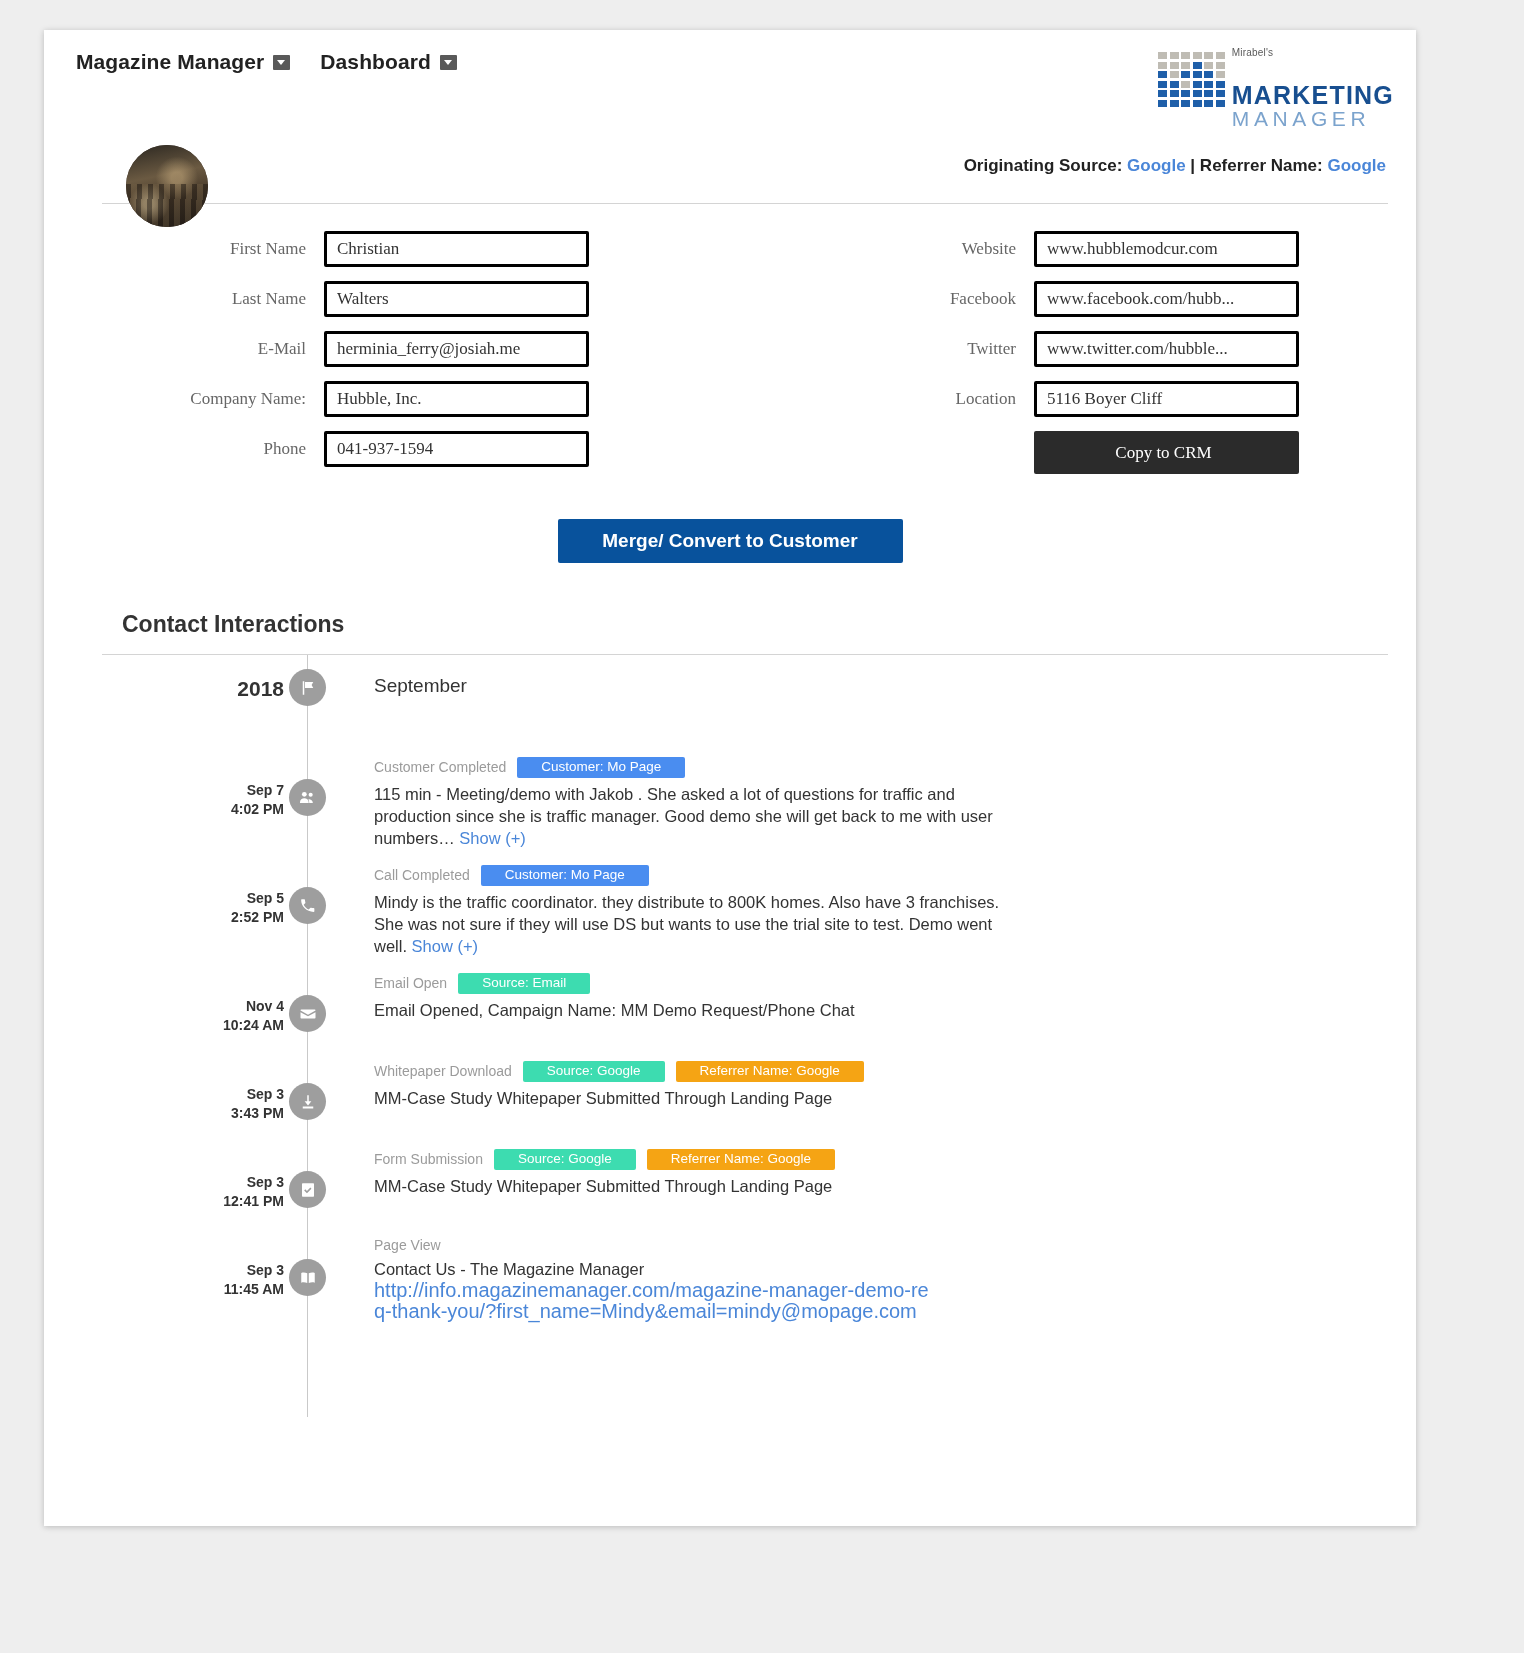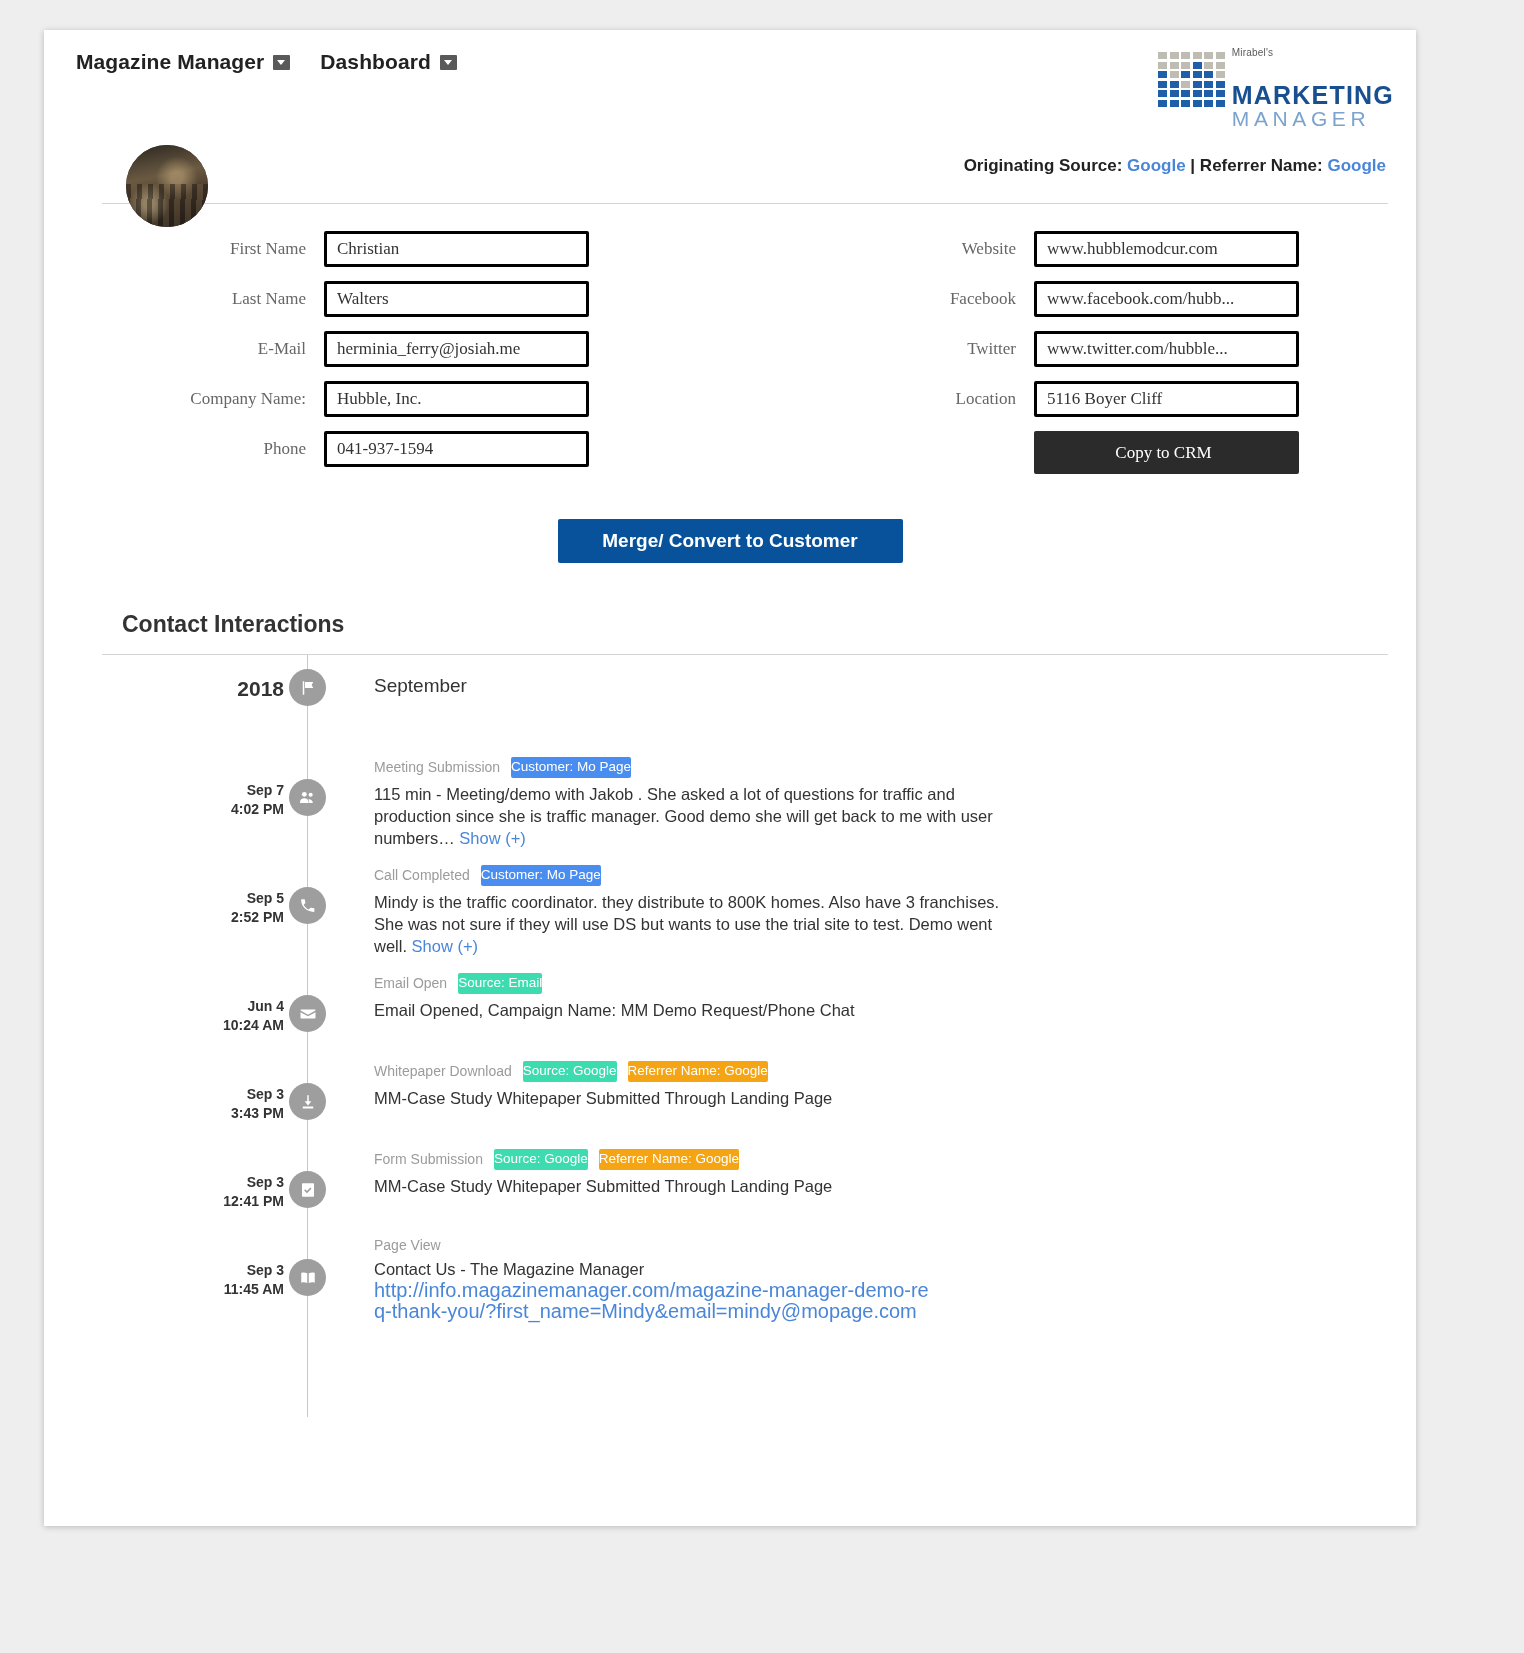--- a/index.html
+++ b/index.html
@@ -163,21 +163,21 @@
     width: 37px; height: 37px; border-radius: 50%;
     background: #9e9e9e; color: #fff;
     display: flex; align-items: center; justify-content: center;
   }
   .tl-dot svg { fill: #fff; }
   .tl-body { margin-left: 330px; padding-right: 40px; }
   .tl-month { font-size: 19px; color: #333; }
   .tl-meta { display: flex; align-items: center; gap: 11px; margin-bottom: 5px; }
   .tl-type { font-size: 14px; color: #9b9b9b; }
   .badge {
-    font-size: 13.5px; color: #fff; padding: 3px 0 4px;
+    font-size: 13.5px; color: #fff; padding: 3px 24px 4px;
     border-radius: 2px; line-height: 1; white-space: nowrap;
   }
   .badge.blue { background: #4a8df0; }
   .badge.teal { background: #3ddcb0; }
   .badge.orange { background: #f5a414; }
   .tl-text { font-size: 16.5px; color: #333; line-height: 22px; max-width: 640px; }
   .show-link { color: #4a86d8; cursor: pointer; }
   .tl-url { font-size: 20px; color: #4a86d8; line-height: 21px; cursor: pointer; word-break: break-all; max-width: 560px; }
 </style>
 </head>
@@ -351,21 +351,21 @@
             </div>
             <div class="tl-dot" style="top:22px">
               <svg width="19" height="19" viewBox="0 0 24 24">
                 <circle cx="8" cy="8" r="3"></circle>
                 <circle cx="16" cy="8.5" r="2.6"></circle>
                 <path d="M2.5 18c0-3 2.6-5 5.5-5s5.5 2 5.5 5v1h-11zM14.5 14.2c2.4.3 4.2 2.1 4.2 4.4V19h-4.6v-1c0-1.4-.4-2.7-1-3.7z"></path>
               </svg>
             </div>
             <div class="tl-body">
               <div class="tl-meta">
-                <span class="tl-type">Meeting Submission</span>
+                <span class="tl-type">Customer Completed</span>
                 <span class="badge blue">Customer: Mo Page</span>
               </div>
               <div class="tl-text"><span>115 min - Meeting/demo with Jakob . She asked a lot of questions for traffic and production since she is traffic manager. Good demo she will get back to me with user numbers…</span> <span class="show-link">Show (+)</span></div>
             </div>
           </div>
           <div class="tl-row" style="min-height: 108px;">
             <div class="tl-date" style="top:24px">
               <div>Sep 5</div>
               <div>2:52 PM</div>
             </div>
@@ -377,21 +377,21 @@
             <div class="tl-body">
               <div class="tl-meta">
                 <span class="tl-type">Call Completed</span>
                 <span class="badge blue">Customer: Mo Page</span>
               </div>
               <div class="tl-text"><span>Mindy is the traffic coordinator. they distribute to 800K homes. Also have 3 franchises. She was not sure if they will use DS but wants to use the trial site to test. Demo went well.</span> <span class="show-link">Show (+)</span></div>
             </div>
           </div>
           <div class="tl-row" style="min-height: 88px;">
             <div class="tl-date" style="top:24px">
-              <div>Jun 4</div>
+              <div>Nov 4</div>
               <div>10:24 AM</div>
             </div>
             <div class="tl-dot" style="top:22px">
               <svg width="18" height="18" viewBox="0 0 24 24">
                 <path d="M3 6h18a1 1 0 011 1v.3l-10 5.6L2 7.3V7a1 1 0 011-1zm19 3.5V17a1 1 0 01-1 1H3a1 1 0 01-1-1V9.5l10 5.6z"></path>
               </svg>
             </div>
             <div class="tl-body">
               <div class="tl-meta">
                 <span class="tl-type">Email Open</span>

